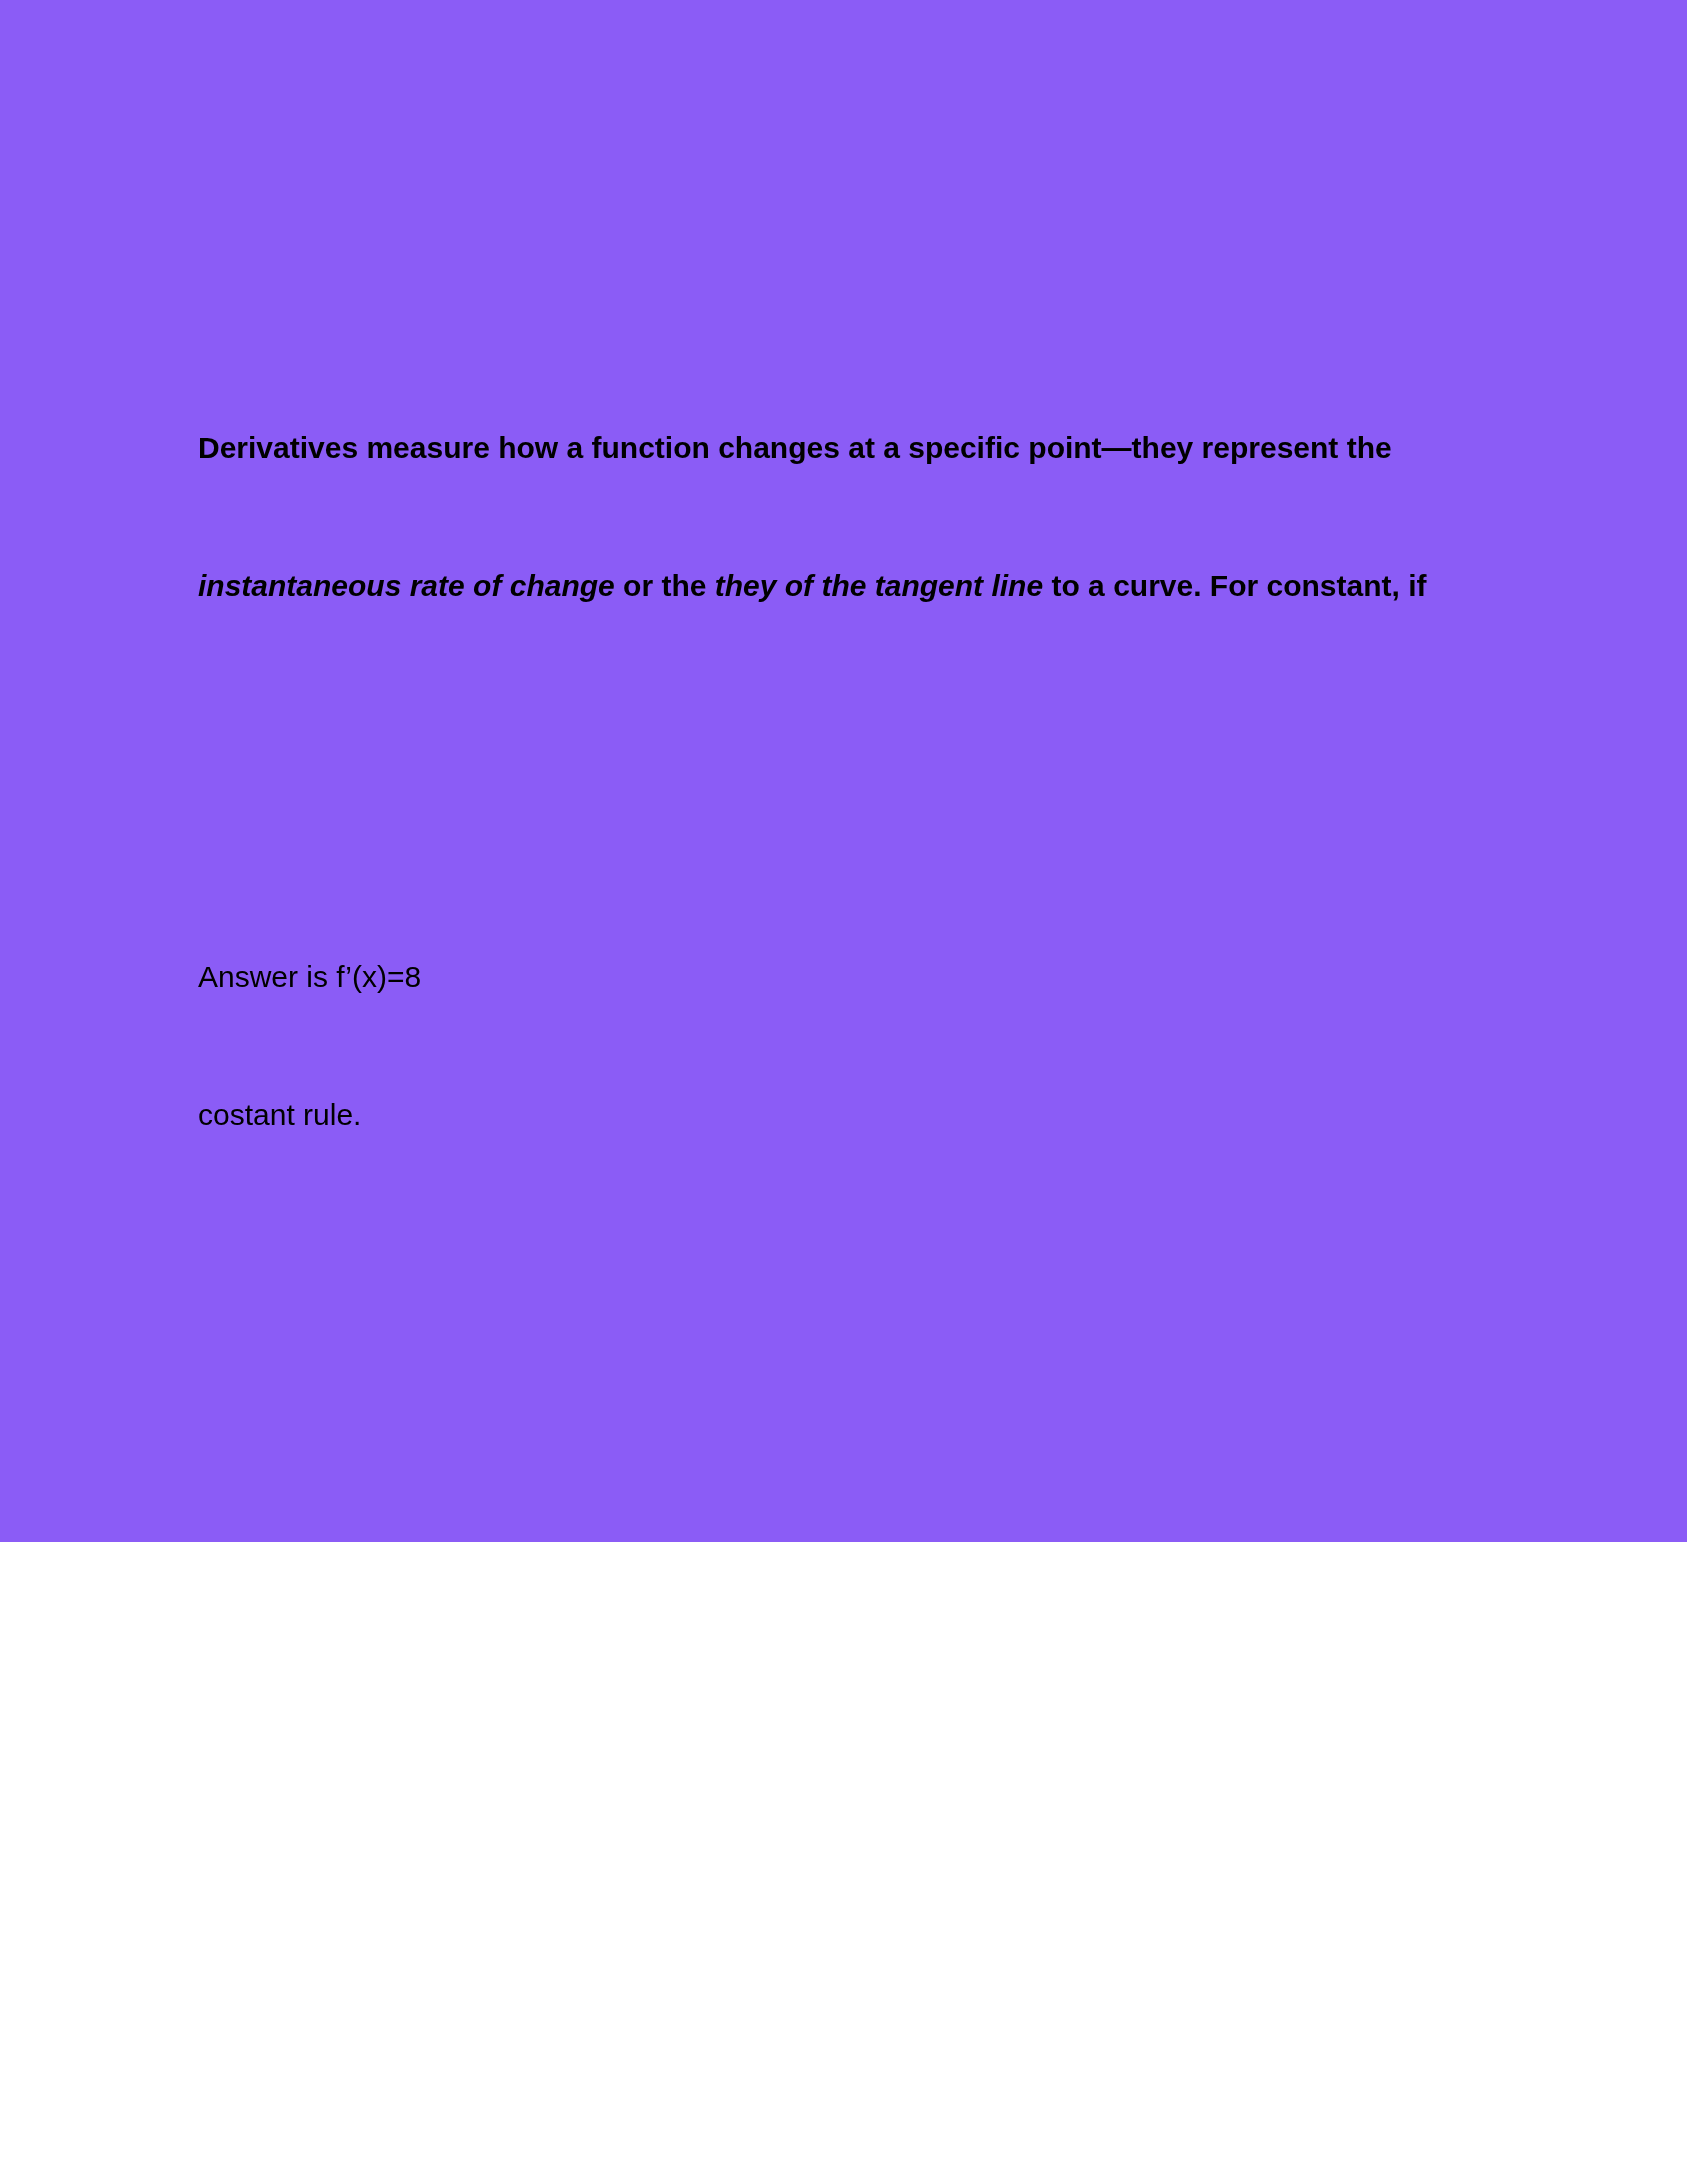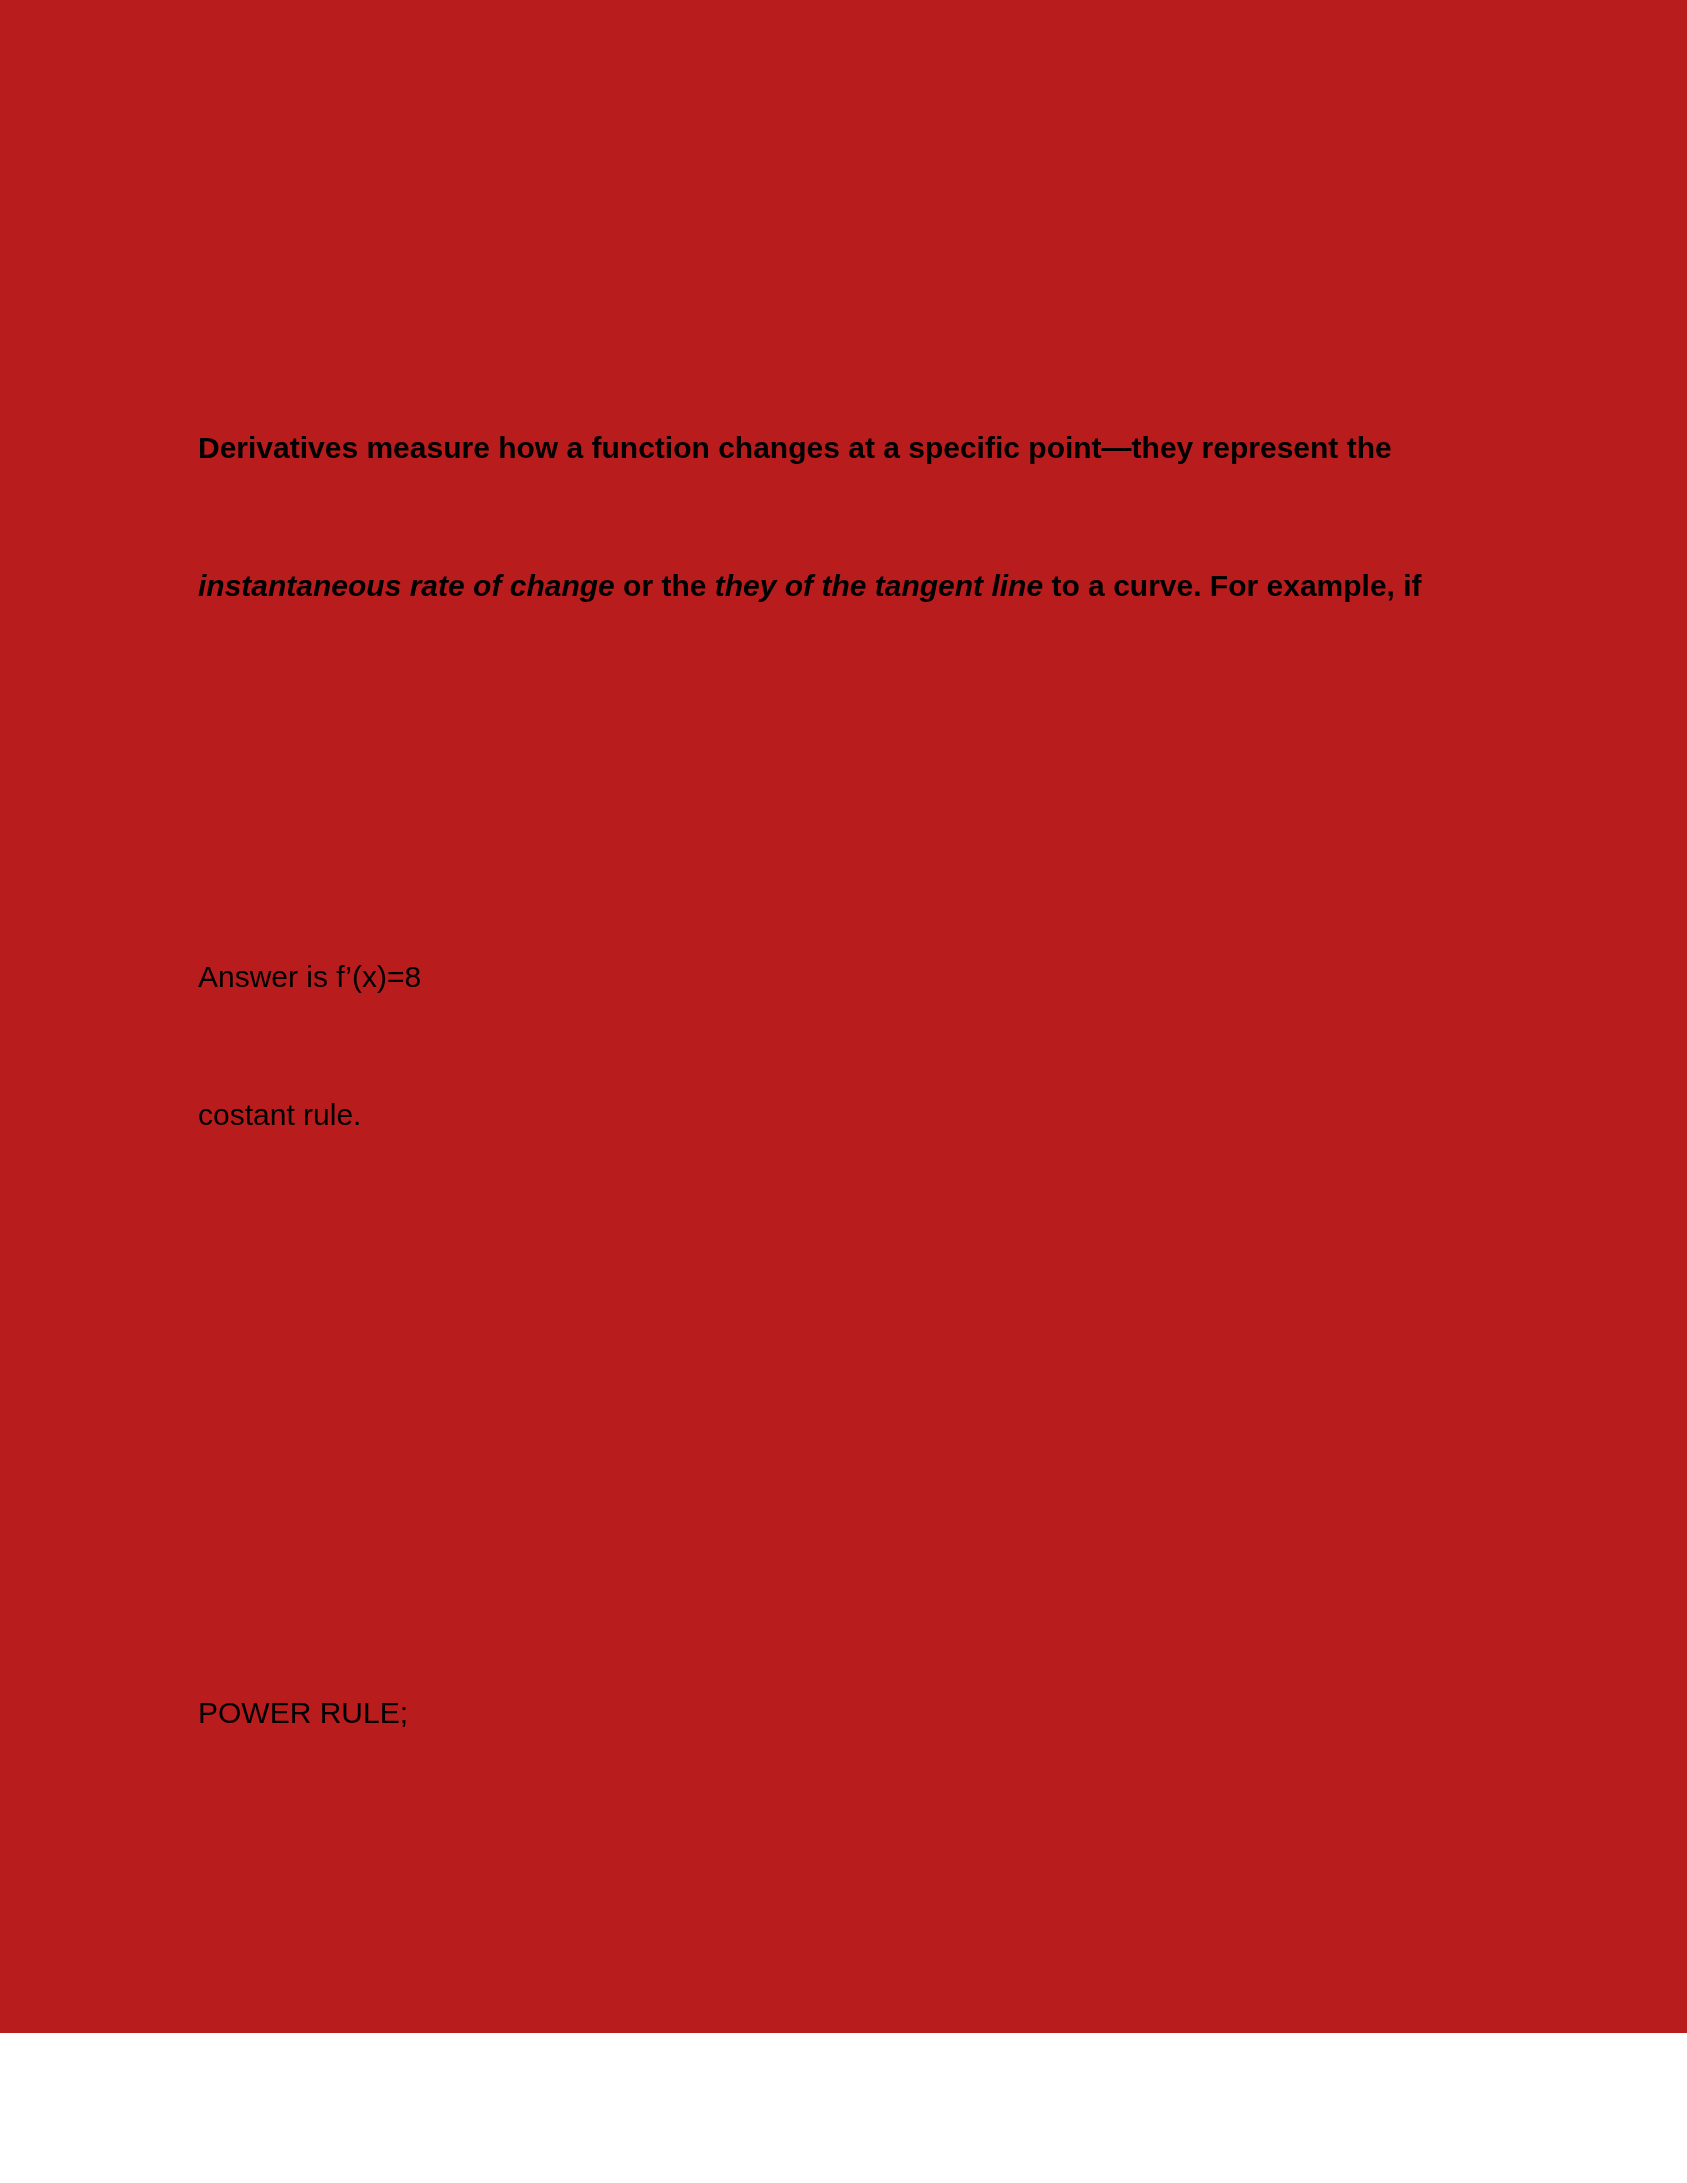--- a/index.html
+++ b/index.html
@@ -3,22 +3,22 @@
 <meta charset="utf-8">
 <style>
   html, body {
     margin: 0;
     padding: 0;
     background: #ffffff;
   }
   .page {
     position: relative;
     width: 1687px;
-    height: 2033px;
-    background: #b91c1c;
+    height: 1542px;
+    background: #8b5cf6;
     overflow: hidden;
   }
   .content {
     position: absolute;
     left: 198px;
     top: 195px;
     width: 1482px;
     font-family: "Liberation Sans", sans-serif;
     font-size: 30px;
     line-height: 46px;
@@ -45,21 +45,21 @@
   }
 </style>
 </head>
 <body>
 
 <div class="page">
   <div class="content">
 
     <p class="para bold">
       <span class="ln">Derivatives measure how a function changes at a specific point—they represent the</span>
-      <span class="ln"><em>instantaneous rate of change</em><span> or the </span><em>they of the tangent line</em><span> to a curve. For example, if</span></span>
+      <span class="ln"><em>instantaneous rate of change</em><span> or the </span><em>they of the tangent line</em><span> to a curve. For constant, if</span></span>
     </p>
 
     <p class="para">
       <span class="ln">Answer is f’(x)=8</span>
       <span class="ln">costant rule.</span>
     </p>
 
     <div class="blank"></div>
 
     <p class="para">

